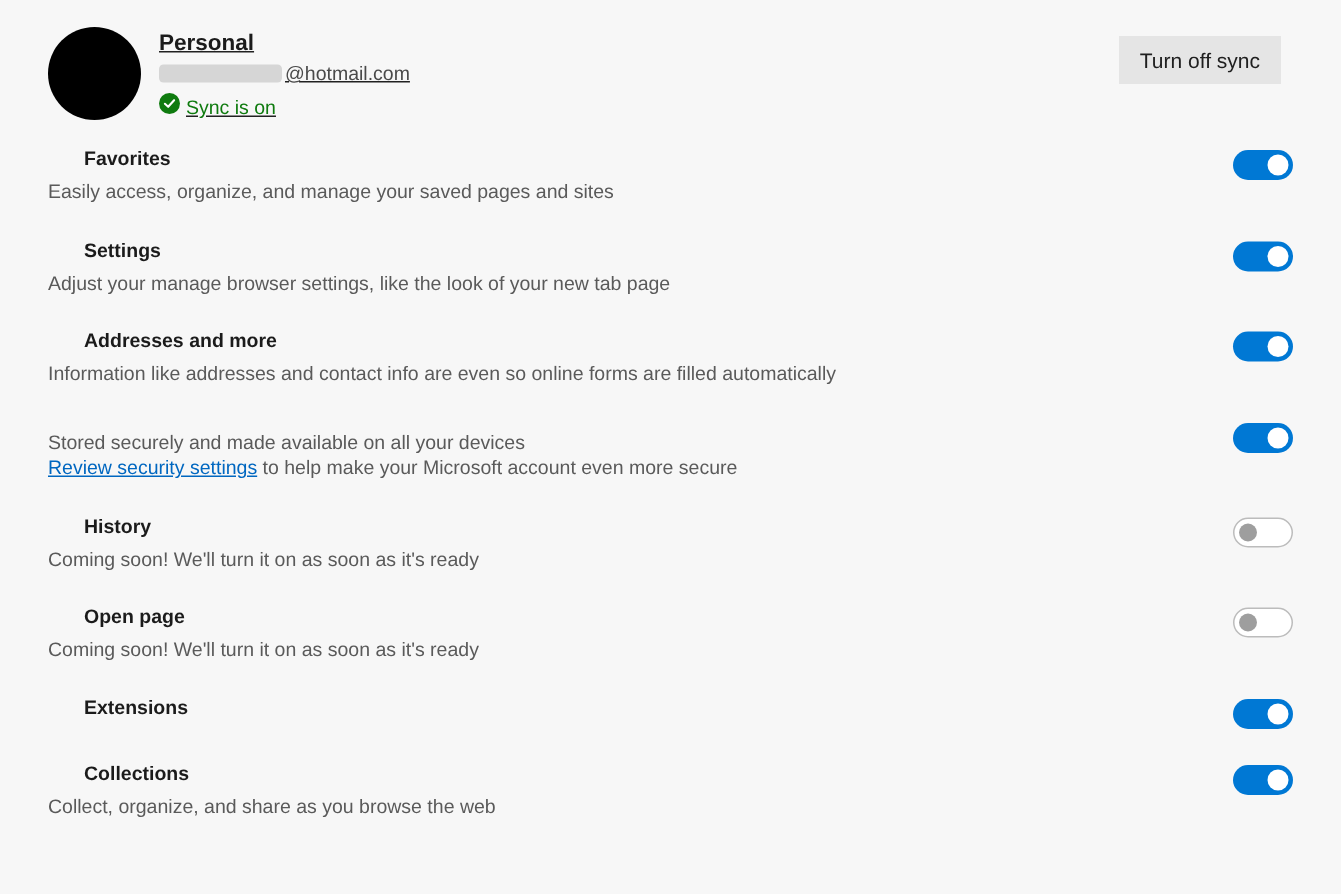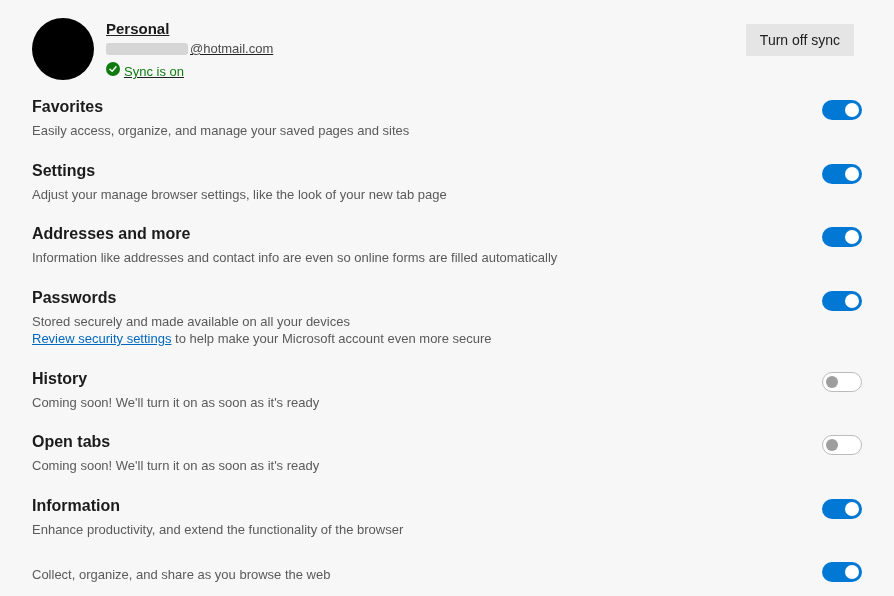--- a/index.html
+++ b/index.html
@@ -76,22 +76,23 @@
     }
     .item {
       display: flex;
       align-items: flex-start;
       justify-content: space-between;
       margin-bottom: 22px;
     }
     .item-text { flex: 1; padding-right: 40px; }
     .item-title {
       font-weight: 600;
-      font-size: 16px;
+      font-size: 13px;
       color: #1b1b1b;
+      margin-left: 24px;
     }
     .item-desc {
       margin-top: 6px;
       font-size: 13px;
       color: #5a5a5a;
       line-height: 1.35;
     }
     .link {
       color: #0067c0;
       text-decoration: underline;
@@ -179,58 +180,57 @@
       <div class="item-text">
         <div class="item-title">Addresses and more</div>
         <div class="item-desc">Information like addresses and contact info are even so online forms are filled automatically</div>
       </div>
       <div class="toggle on">
         <div class="knob"></div>
       </div>
     </div>
     <div class="item">
       <div class="item-text">
-        <div class="item-title">Passwords</div>
         <div class="item-desc">
           <div>Stored securely and made available on all your devices</div>
           <div><a class="link">Review security settings</a><span> to help make your Microsoft account even more secure</span></div>
         </div>
       </div>
       <div class="toggle on">
         <div class="knob"></div>
       </div>
     </div>
     <div class="item">
       <div class="item-text">
         <div class="item-title">History</div>
         <div class="item-desc">Coming soon! We'll turn it on as soon as it's ready</div>
       </div>
       <div class="toggle off">
         <div class="knob"></div>
       </div>
     </div>
     <div class="item">
       <div class="item-text">
-        <div class="item-title">Open tabs</div>
+        <div class="item-title">Open page</div>
         <div class="item-desc">Coming soon! We'll turn it on as soon as it's ready</div>
       </div>
       <div class="toggle off">
         <div class="knob"></div>
       </div>
     </div>
     <div class="item">
       <div class="item-text">
-        <div class="item-title">Information</div>
-        <div class="item-desc">Enhance productivity, and extend the functionality of the browser</div>
-      </div>
-      <div class="toggle on">
-        <div class="knob"></div>
-      </div>
-    </div>
-    <div class="item">
-      <div class="item-text">
+        <div class="item-title">Extensions</div>
+      </div>
+      <div class="toggle on">
+        <div class="knob"></div>
+      </div>
+    </div>
+    <div class="item">
+      <div class="item-text">
+        <div class="item-title">Collections</div>
         <div class="item-desc">Collect, organize, and share as you browse the web</div>
       </div>
       <div class="toggle on">
         <div class="knob"></div>
       </div>
     </div>
   </div>
 
 </body></html>

